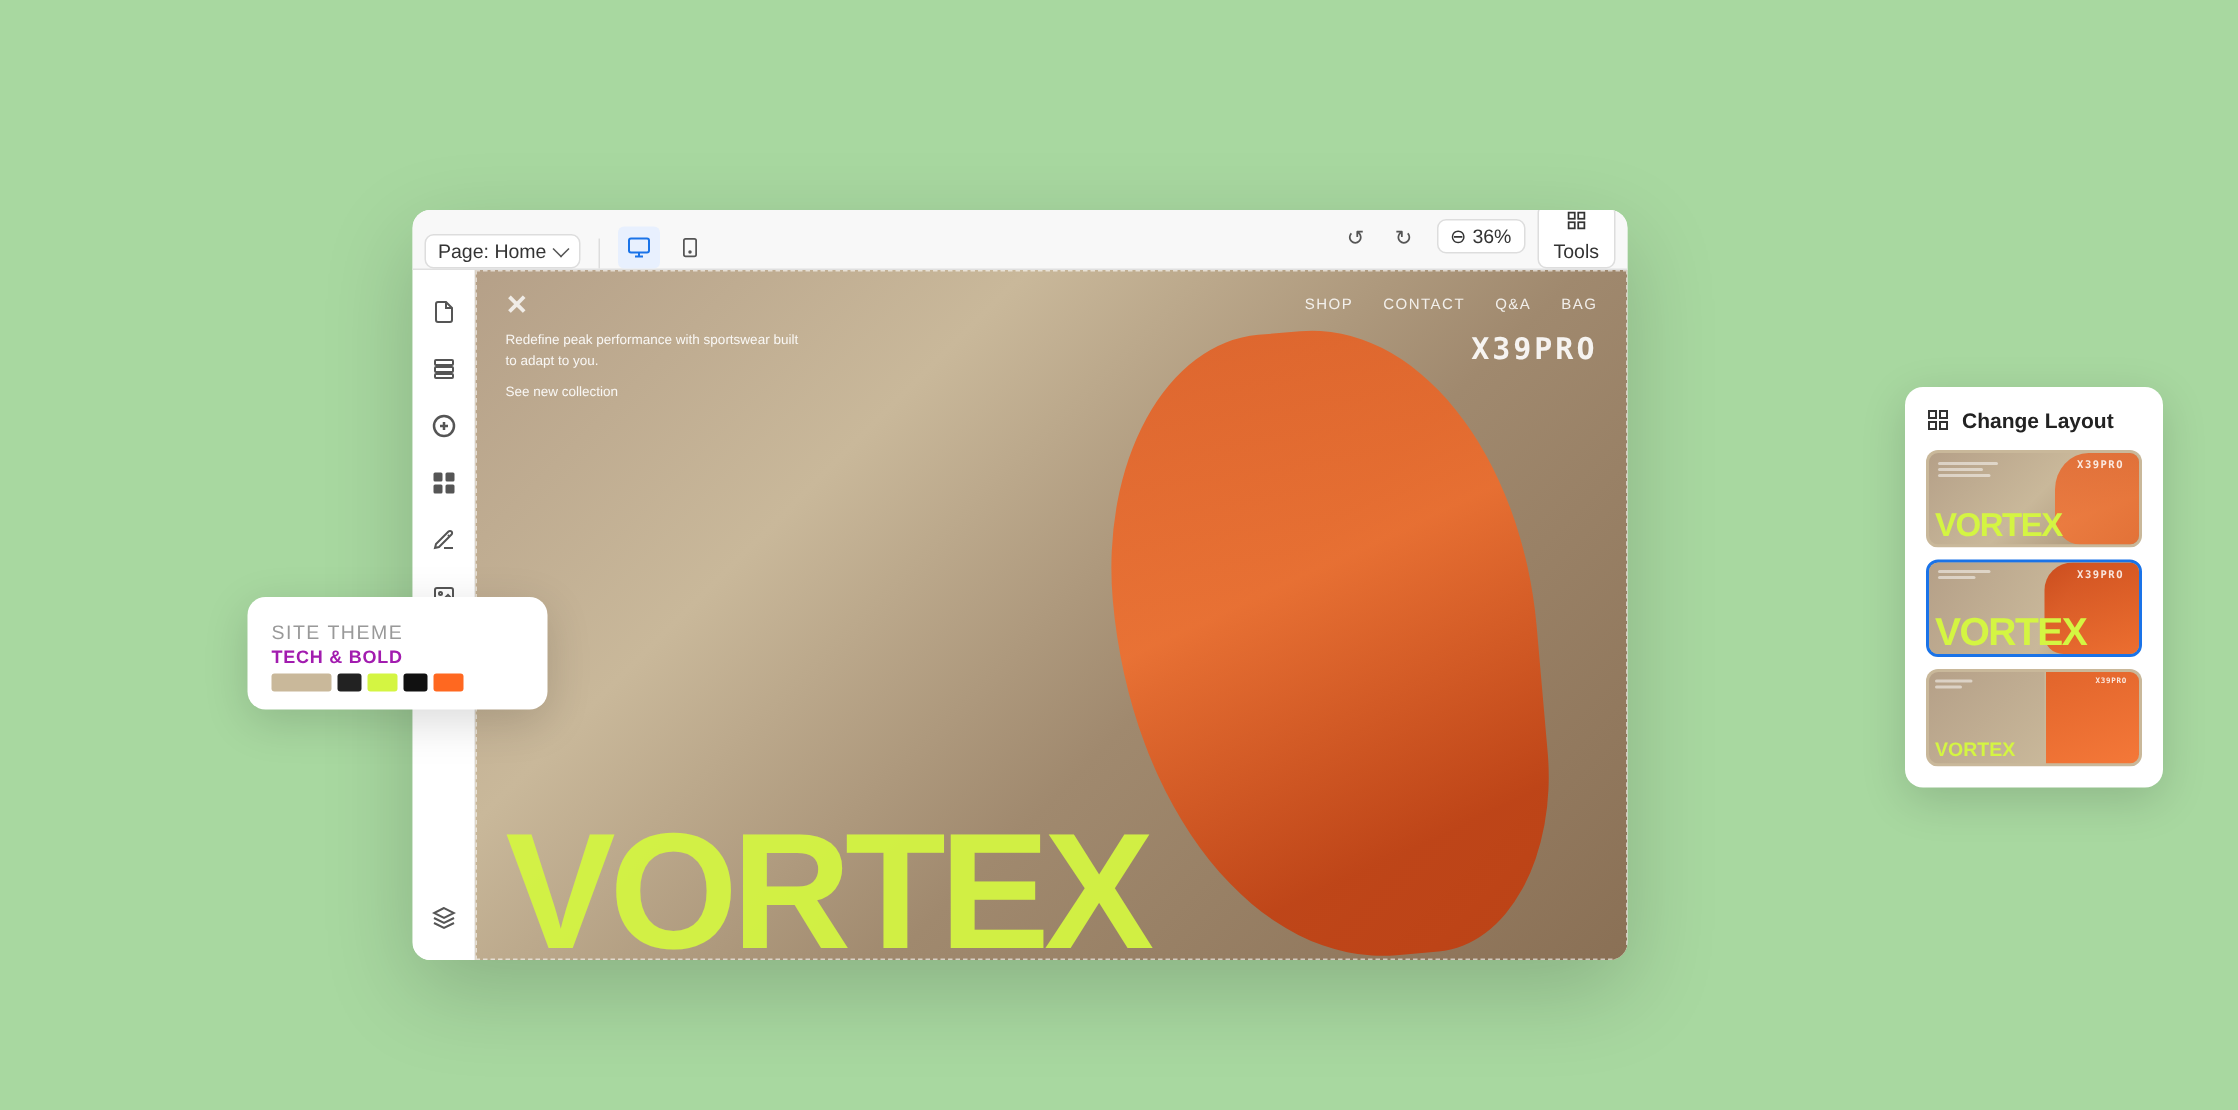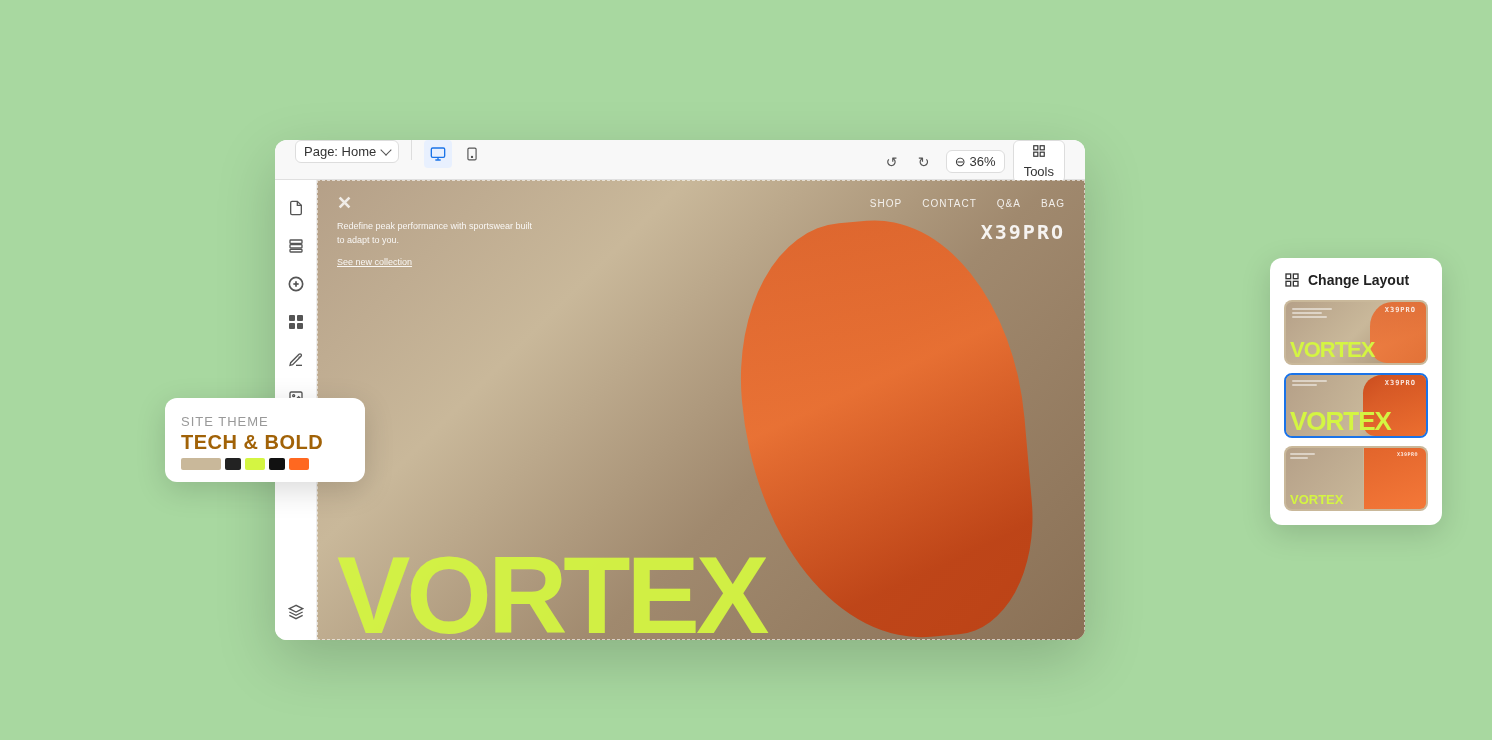--- a/index.html
+++ b/index.html
@@ -26,22 +26,22 @@
       display: flex;
       flex-direction: column;
     }
 
     
     .editor-toolbar {
       height: 40px;
       background: #f8f8f8;
       border-bottom: 1px solid #e0e0e0;
       display: flex;
-      align-items: flex-start;
-      padding: 0 20px;
+      align-items: flex-end;
+      padding: 0 8px;
       gap: 8px;
       flex-shrink: 0;
     }
 
     .page-selector {
       display: flex;
       align-items: center;
       gap: 6px;
       font-size: 13px;
       color: #333;
@@ -228,21 +228,20 @@
     .hero-tagline {
       font-size: 9px;
       color: rgba(255,255,255,0.9);
       line-height: 1.5;
       margin-bottom: 4px;
     }
 
     .hero-link {
       font-size: 9px;
       color: rgba(255,255,255,0.9);
-      text-decoration: underline;
     }
 
     
     .site-brand-mark {
       position: absolute;
       top: 40px;
       right: 20px;
       z-index: 5;
       font-size: 20px;
       color: rgba(255,255,255,0.9);
@@ -302,23 +301,23 @@
     .theme-card-label {
       font-size: 13px;
       color: #999;
       letter-spacing: 1px;
       text-transform: uppercase;
       font-weight: 400;
       margin-bottom: 2px;
     }
 
     .theme-card-title {
-      font-size: 20px;
+      font-size: 12px;
       font-weight: 800;
-      color: #a16207;
+      color: #a21caf;
       letter-spacing: 0.5px;
       text-transform: uppercase;
       margin-bottom: 4px;
     }
 
     .theme-swatches {
       display: flex;
       gap: 4px;
       align-items: center;
     }

